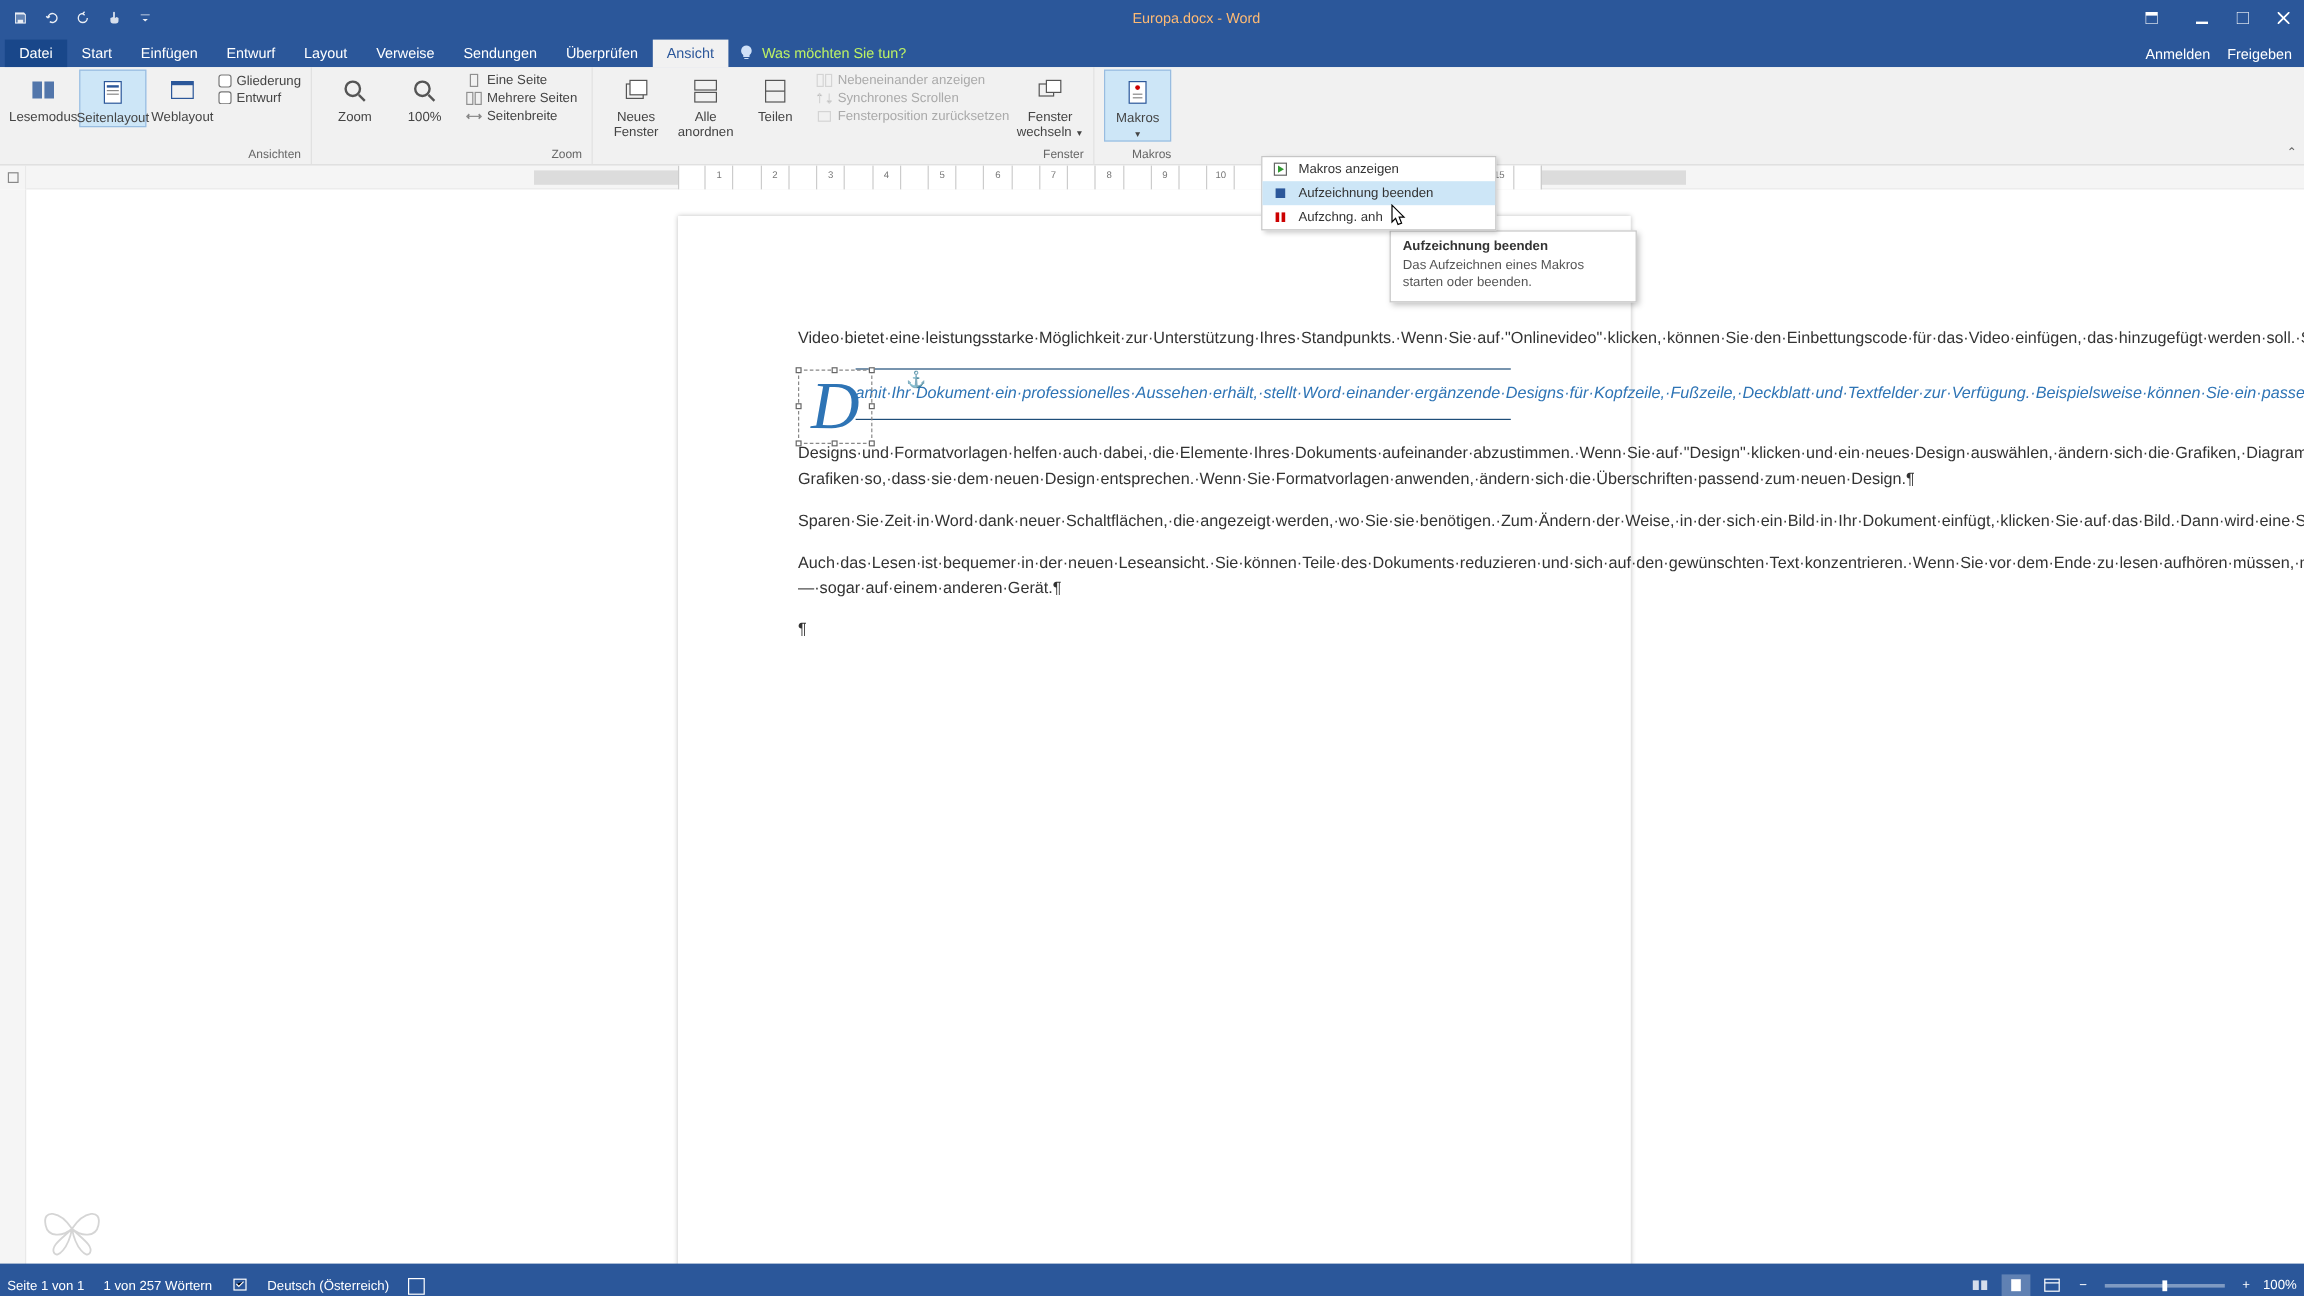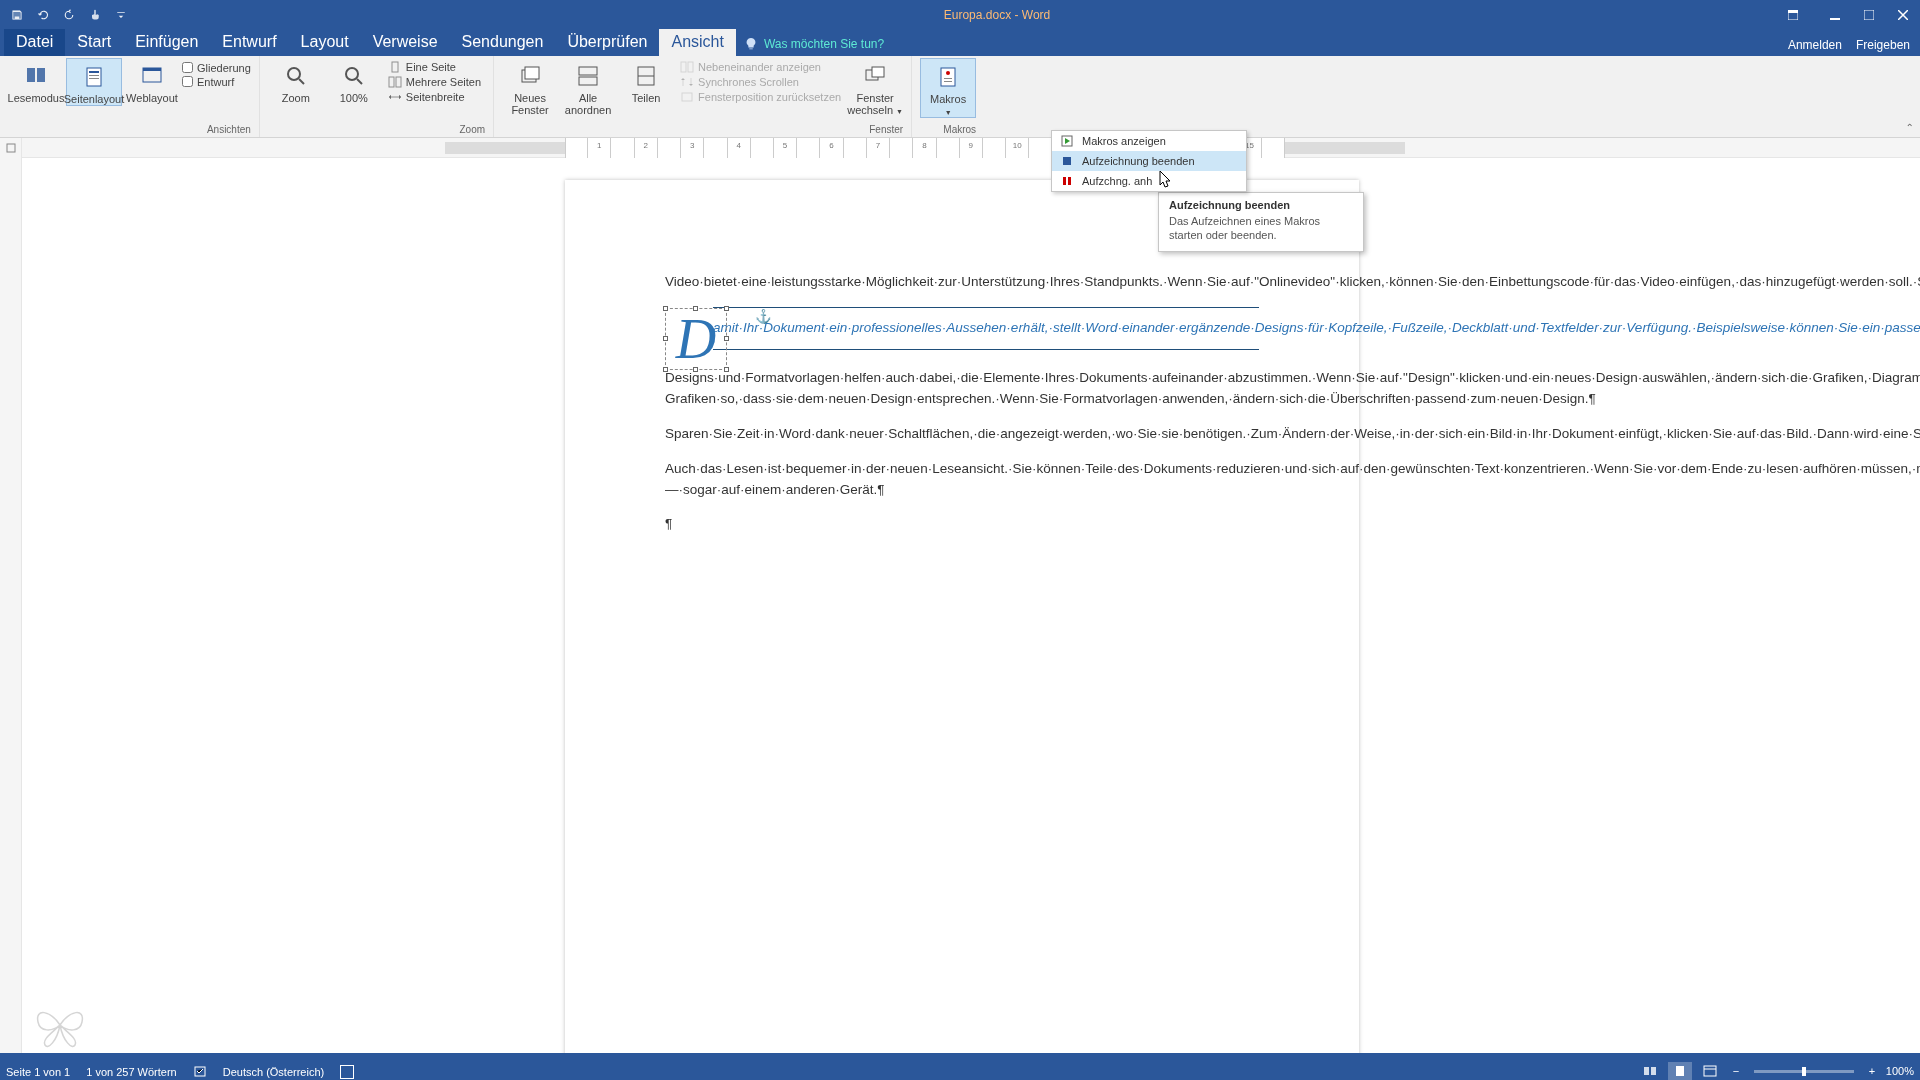--- a/index.html
+++ b/index.html
@@ -11,24 +11,24 @@
 .qa-btn { width: 22px; height: 22px; display: flex; align-items: center; justify-content: center; color: #fff; opacity: 0.9; cursor: default; }
 .qa-btn svg { width: 12px; height: 12px; }
 .doc-title { position: absolute; left: 50%; transform: translateX(-50%); font-size: 12px; color: #fdba74; margin-left: 37px; }
 .win-controls { position: absolute; right: 0; display: flex; }
 .win-btn { width: 34px; height: 22px; display: flex; align-items: center; justify-content: center; color: #fff; }
 .win-btn svg { width: 10px; height: 10px; }
 .full-btn { margin-right: 8px; }
 
 
 .tabs { height: 26px; background: #2b579a; display: flex; align-items: flex-end; padding-left: 4px; position: relative; }
-.tab { padding: 4px 12px 5px; color: #fff; font-size: 16px; cursor: default; }
+.tab { padding: 4px 12px 5px; color: #fff; font-size: 12px; cursor: default; }
 .tab.file { background: #19478a; }
 .tab.active { background: #f1f1f1; color: #2b579a; }
-.tellme { margin-left: 8px; color: #5eead4; display: flex; align-items: center; gap: 6px; font-size: 12px; padding-bottom: 5px; }
+.tellme { margin-left: 8px; color: #bef264; display: flex; align-items: center; gap: 6px; font-size: 12px; padding-bottom: 5px; }
 .tellme svg { width: 14px; height: 14px; }
 .tabs-right { position: absolute; right: 10px; bottom: 4px; display: flex; gap: 14px; color: #fff; font-size: 12px; }
 .tabs-right span { cursor: default; }
 
 
 .ribbon { height: 82px; background: #f1f1f1; border-bottom: 1px solid #d4d4d4; display: flex; position: relative; }
 .group { border-right: 1px solid #e1e1e1; padding: 2px 8px 0; display: flex; flex-direction: column; justify-content: space-between; }
 .group-content { display: flex; gap: 2px; }
 .group-label { text-align: right; font-size: 10px; color: #666; padding-bottom: 2px; }
 .big-btn { width: 56px; display: flex; flex-direction: column; align-items: center; padding-top: 4px; cursor: default; }

